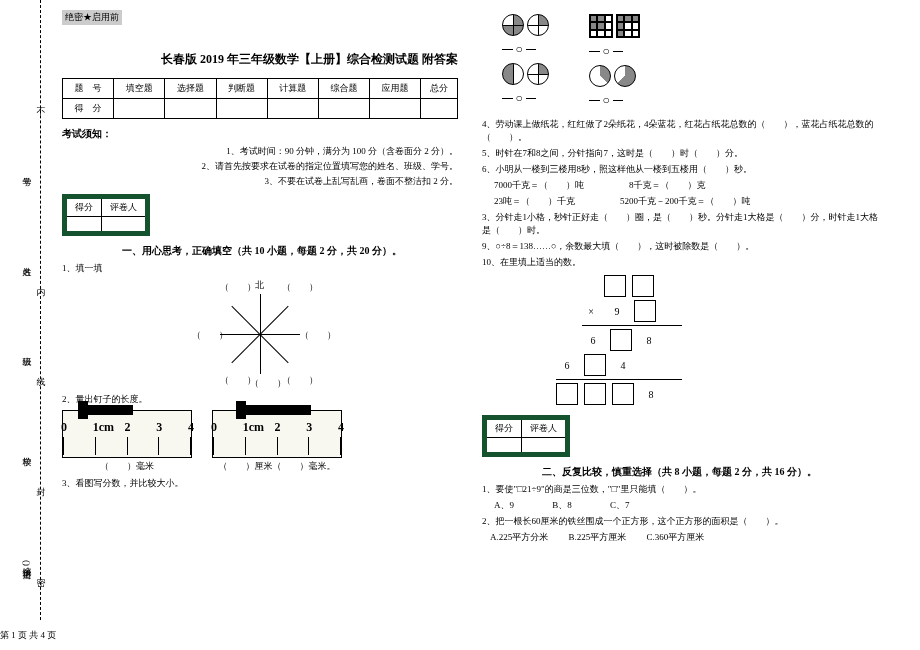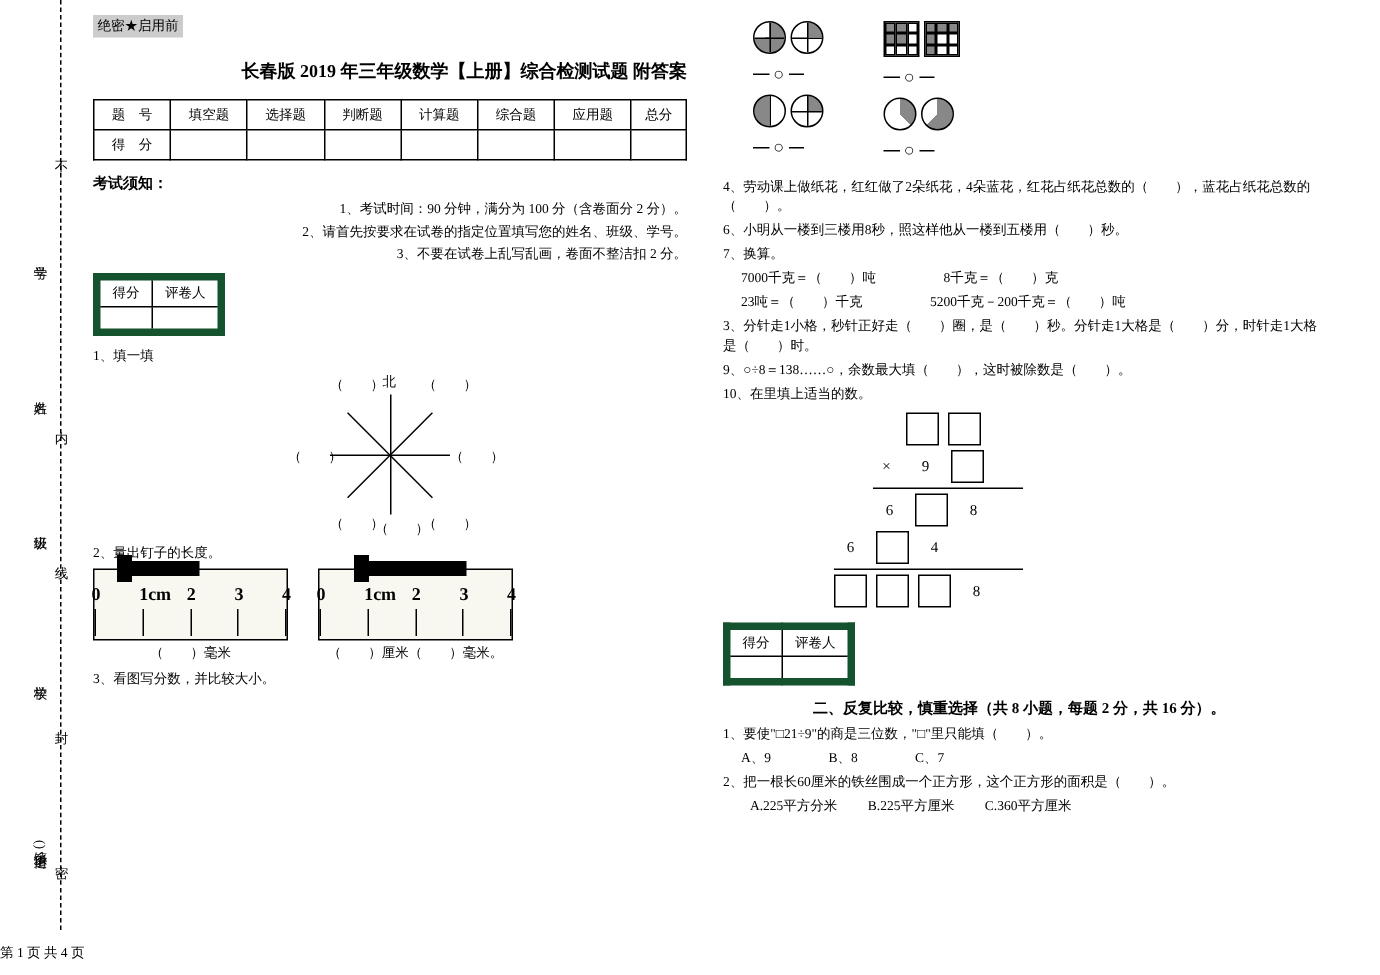--- a/index.html
+++ b/index.html
@@ -9,21 +9,21 @@
     .binding-dashes { position: absolute; left: 40px; top: 0; height: 620px; border-left: 1px dashed #000; }
     .binding-label { position: absolute; writing-mode: vertical-rl; font-size: 9px; }
     .bl-1 { left: 20px; top: 560px; } .bl-2 { left: 20px; top: 450px; }
     .bl-3 { left: 20px; top: 350px; } .bl-4 { left: 20px; top: 260px; }
     .bl-5 { left: 20px; top: 170px; }
     .bt-1 { left: 34px; top: 570px; } .bt-2 { left: 34px; top: 480px; }
     .bt-3 { left: 34px; top: 370px; } .bt-4 { left: 34px; top: 280px; }
     .bt-5 { left: 34px; top: 100px; }
     .col { width: 420px; padding: 0 12px; }
     .col-left { border-right: none; }
-    .secret { background: #ccc; display: inline-block; padding: 1px 3px; font-size: 9px; margin-bottom: 6px; }
+    .secret { background: #ccc; display: inline-block; padding: 1px 3px; font-size: 9px; margin-bottom: 18px; }
     .title { text-align: right; font-weight: bold; font-size: 12px; margin: 8px 0 10px; }
     table.score { border-collapse: collapse; width: 100%; margin-bottom: 8px; }
     table.score td { border: 1px solid #000; padding: 3px 2px; text-align: center; font-size: 9px; }
     .notice-h { font-weight: bold; margin: 4px 0; font-size: 10px; font-family: Liberation Mono, monospace; }
     .notice-item { font-size: 9px; margin: 2px 0 2px 12px; text-align: right; }
     .score-box { border: 5px solid #14532d; display: inline-table; border-collapse: collapse; margin: 4px 0; }
     .score-box td { border: 1px solid #000; padding: 2px 8px; font-size: 9px; }
     .section-h { font-weight: bold; font-size: 10px; margin: 4px 0 4px 60px; }
     .q { font-size: 9px; margin: 3px 0; }
     .compass { position: relative; width: 140px; height: 110px; margin: 4px auto; }
@@ -121,20 +121,21 @@
       <tbody>
           <tr>
             <td>得分</td>
             <td>评卷人</td>
           </tr>
       <tr>
             <td>&nbsp;</td>
             <td>&nbsp;</td>
           </tr>
     </tbody></table>
+    <div class="section-h">一、用心思考，正确填空（共 10 小题，每题 2 分，共 20 分）。</div>
     <div class="q">1、填一填</div>
     <div class="compass">
       <div class="cline cl-h"></div>
         <div class="cline cl-v"></div>
       <div class="cline cl-d1"></div>
         <div class="cline cl-d2"></div>
       <span class="clab" style="left:30px;top:2px">（　　）</span>
       <span class="clab" style="left:65px;top:0">北</span>
       <span class="clab" style="left:92px;top:2px">（　　）</span>
       <span class="clab" style="left:2px;top:50px">（　　）</span>
@@ -278,22 +279,22 @@
             </span>
             <span class="sym">○</span>
             <span class="frac-box">
               <span class="n">&nbsp;&nbsp;</span>
               <span>&nbsp;&nbsp;</span>
             </span>
           </div>
       </div>
     </div>
     <div class="q">4、劳动课上做纸花，红红做了2朵纸花，4朵蓝花，红花占纸花总数的（　　），蓝花占纸花总数的（　　）。</div>
+    <div class="q">5、时针在7和8之间，分针指向7，这时是（　　）时（　　）分。</div>
     <div class="q">6、小明从一楼到三楼用8秒，照这样他从一楼到五楼用（　　）秒。</div>
-    <div class="q">7、换算。</div>
     <div class="q" style="margin-left:12px"><span>7000千克＝（　　）吨</span>　　　　　<span>8千克＝（　　）克</span></div>
     <div class="q" style="margin-left:12px"><span>23吨＝（　　）千克</span>　　　　　<span>5200千克－200千克＝（　　）吨</span></div>
     <div class="q">3、分针走1小格，秒针正好走（　　）圈，是（　　）秒。分针走1大格是（　　）分，时针走1大格是（　　）时。</div>
     <div class="q">9、○÷8＝138……○，余数最大填（　　），这时被除数是（　　）。</div>
     <div class="q">10、在里填上适当的数。</div>
     <div class="mult-problem">
       <div class="mult-row" style="margin-left:22px">
           <span class="mbox"></span>
           <span class="mbox"></span>
         </div>
@@ -333,21 +334,21 @@
           </tr>
     </tbody></table>
     <div class="section-h">二、反复比较，慎重选择（共 8 小题，每题 2 分，共 16 分）。</div>
     <div class="q">1、要使"□21÷9"的商是三位数，"□"里只能填（　　）。</div>
     <div class="q" style="margin-left:12px">
       <span>A、9</span>　　　　
       <span>B、8</span>　　　　
       <span>C、7</span>
     </div>
     <div class="q">2、把一根长60厘米的铁丝围成一个正方形，这个正方形的面积是（　　）。</div>
-    <div class="q" style="margin-left:18px">
+    <div class="q" style="margin-left:8px">
       <span>A.225平方分米</span>　　
       <span>B.225平方厘米</span>　　
       <span>C.360平方厘米</span>
     </div>
   </div>
 </div>
 
 <div class="footer">第 1 页 共 4 页</div>
 
 </body></html>

